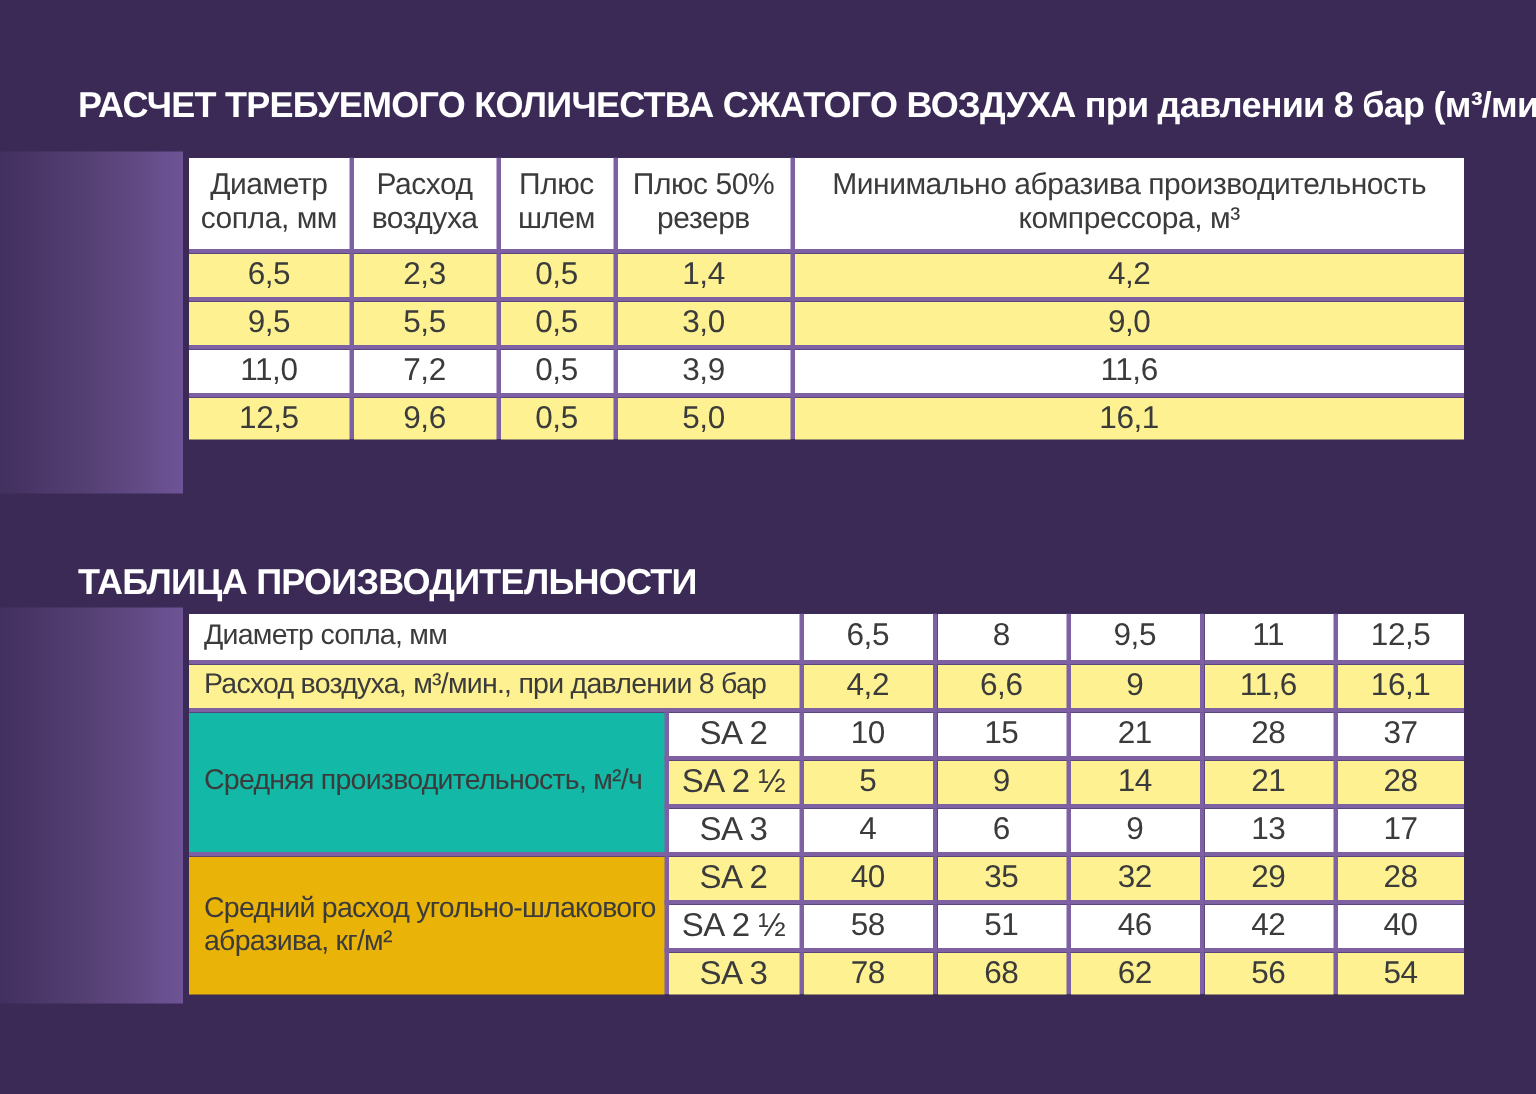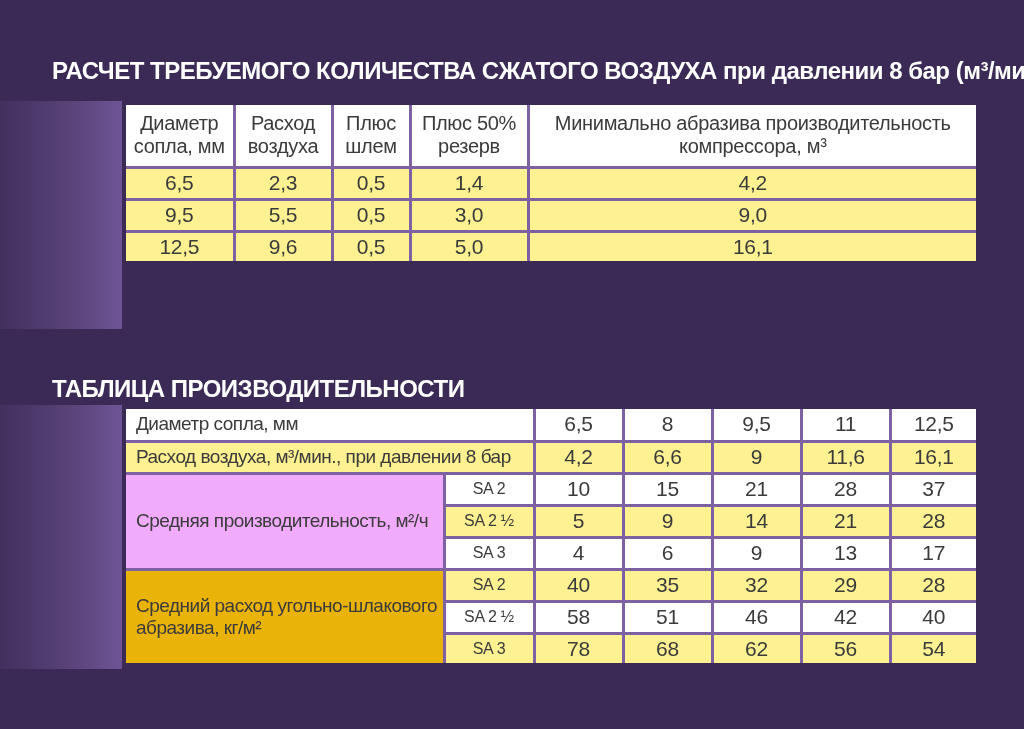--- a/index.html
+++ b/index.html
@@ -38,34 +38,34 @@
     color:#3B3B3B;
     font-size:21px; font-weight:400; letter-spacing:-0.3px;
     text-align:center; vertical-align:middle;
     padding:0; line-height:1.15;
     overflow:hidden;
   }
   th { font-weight:400; font-size:20px; }
 
   .r-bright td, .r-bright th { background:#ffffff; }
   .r-pale td,   .r-pale th   { background:#FDF192; }
-  td.bg-bright { background:#f0abfc; }
+  td.bg-bright { background:#14b8a6; }
   td.bg-pale   { background:#eab308; }
 
   .tbl1 tr       { height:32px; }
   .tbl1 tr.hdr   { height:64px; }
   .tbl2 tr       { height:32px; }
   .tbl2 tr.row-nozzle { height:34px; }
 
   td.lbl {
     text-align:left; padding-left:10px;
     font-size:19px; letter-spacing:-0.5px;
   }
   td.lbl-nowrap { white-space:nowrap; }
-  td.sa { font-size:16px; }
+  td.sa { font-size:22px; }
 </style>
 </head>
 <body>
 
 <div class="band band1"></div>
 <div class="band band2"></div>
 
 <h1 class="title t1">РАСЧЕТ ТРЕБУЕМОГО КОЛИЧЕСТВА СЖАТОГО ВОЗДУХА при давлении 8 бар (м³/мин.)</h1>
 
 <table class="tbl1">
@@ -91,20 +91,27 @@
     <td>1,4</td>
     <td>4,2</td>
   </tr>
   <tr class="r-pale">
     <td>9,5</td>
     <td>5,5</td>
     <td>0,5</td>
     <td>3,0</td>
     <td>9,0</td>
   </tr>
+  <tr class="r-bright">
+    <td>11,0</td>
+    <td>7,2</td>
+    <td>0,5</td>
+    <td>3,9</td>
+    <td>11,6</td>
+  </tr>
   <tr class="r-pale">
     <td>12,5</td>
     <td>9,6</td>
     <td>0,5</td>
     <td>5,0</td>
     <td>16,1</td>
   </tr>
 </tbody>
   </table>
 

